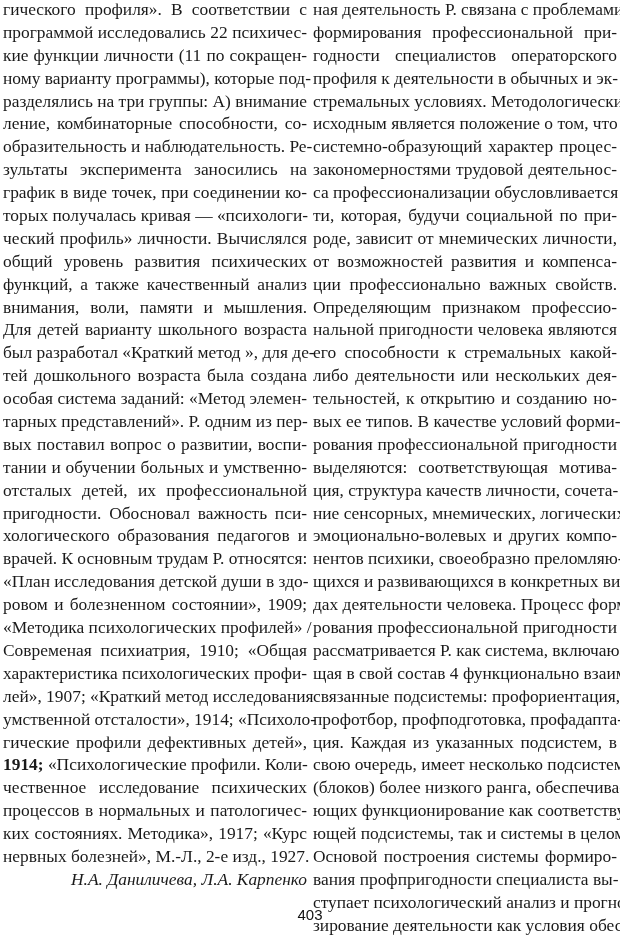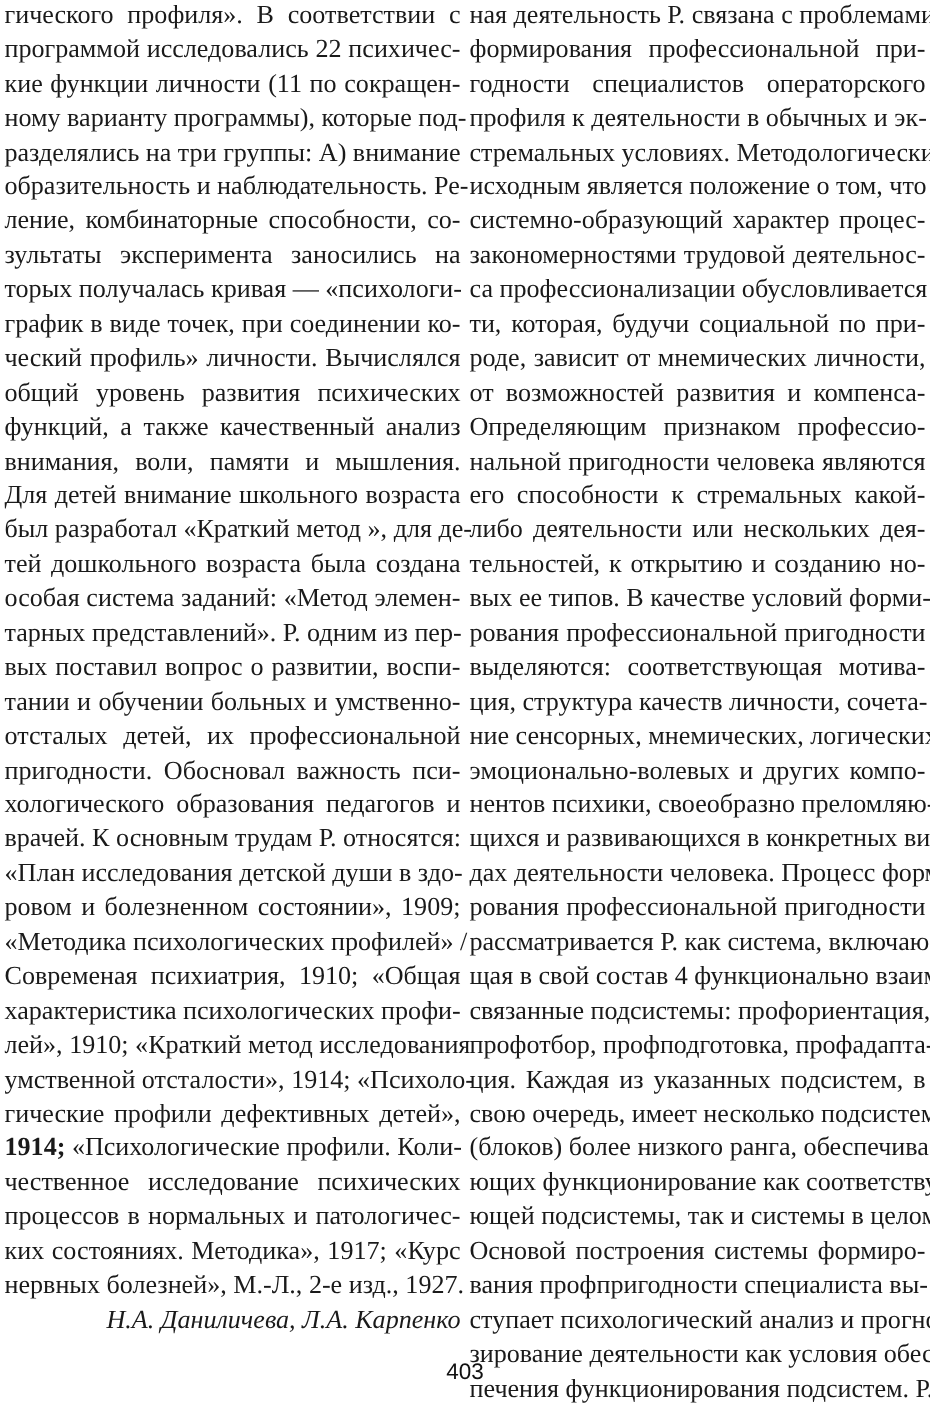--- a/index.html
+++ b/index.html
@@ -59,46 +59,46 @@
 
 <div class="page">
 
   <div class="col col-left">
     <div id="left-part1">
         <span class="line">гического профиля». В соответствии с</span>
         <span class="line">программой исследовались 22 психичес-</span>
         <span class="line">кие функции личности (11 по сокращен-</span>
         <span class="line">ному варианту программы), которые под-</span>
         <span class="line">разделялись на три группы: А) внимание</span>
+        <span class="line">ление, комбинаторные способности, со-</span>
         <span class="line">образительность и наблюдательность. Ре-</span>
-        <span class="line">ление, комбинаторные способности, со-</span>
         <span class="line">зультаты эксперимента заносились на</span>
+        <span class="line">график в виде точек, при соединении ко-</span>
         <span class="line">торых получалась кривая — «психологи-</span>
-        <span class="line">график в виде точек, при соединении ко-</span>
         <span class="line">ческий профиль» личности. Вычислялся</span>
         <span class="line">общий уровень развития психических</span>
         <span class="line">функций, а также качественный анализ</span>
         <span class="line">внимания, воли, памяти и мышления.</span>
-        <span class="line">Для детей внимание школьного возраста</span>
+        <span class="line">Для детей варианту школьного возраста</span>
         <span class="line">был разработал «Краткий метод », для де-</span>
         <span class="line">тей дошкольного возраста была создана</span>
         <span class="line">особая система заданий: «Метод элемен-</span>
         <span class="line">тарных представлений». Р. одним из пер-</span>
         <span class="line">вых поставил вопрос о развитии, воспи-</span>
         <span class="line">тании и обучении больных и умственно-</span>
         <span class="line">отсталых детей, их профессиональной</span>
         <span class="line">пригодности. Обосновал важность пси-</span>
         <span class="line">хологического образования педагогов и</span>
         <span class="line">врачей. К основным трудам Р. относятся:</span>
         <span class="line">«План исследования детской души в здо-</span>
         <span class="line">ровом и болезненном состоянии», 1909;</span>
         <span class="line">«Методика психологических профилей» /</span>
         <span class="line">Современая психиатрия, 1910; «Общая</span>
         <span class="line">характеристика психологических профи-</span>
-        <span class="line">лей», 1910; «Краткий метод исследования</span>
+        <span class="line">лей», 1907; «Краткий метод исследования</span>
         <span class="line">умственной отсталости», 1914; «Психоло-</span>
         <span class="line">гические профили дефективных детей»,</span>
       </div>
     <span class="line"><b class="bold">1914;</b><span> «Психологические профили. Коли-</span></span>
     <div id="left-part2">
         <span class="line">чественное исследование психических</span>
         <span class="line">процессов в нормальных и патологичес-</span>
         <span class="line">ких состояниях. Методика», 1917; «Курс</span>
         <span class="line">нервных болезней», М.-Л., 2-е изд., 1927.</span>
       </div>
@@ -114,20 +114,21 @@
         <span class="line">годности специалистов операторского</span>
         <span class="line">профиля к деятельности в обычных и эк-</span>
         <span class="line">стремальных условиях. Методологически</span>
         <span class="line">исходным является положение о том, что</span>
         <span class="line">системно-образующий характер процес-</span>
         <span class="line">закономерностями трудовой деятельнос-</span>
         <span class="line">са профессионализации обусловливается</span>
         <span class="line">ти, которая, будучи социальной по при-</span>
         <span class="line">роде, зависит от мнемических личности,</span>
         <span class="line">от возможностей развития и компенса-</span>
+        <span class="line">ции профессионально важных свойств.</span>
         <span class="line">Определяющим признаком профессио-</span>
         <span class="line">нальной пригодности человека являются</span>
         <span class="line">его способности к стремальных какой-</span>
         <span class="line">либо деятельности или нескольких дея-</span>
         <span class="line">тельностей, к открытию и созданию но-</span>
         <span class="line">вых ее типов. В качестве условий форми-</span>
         <span class="line">рования профессиональной пригодности</span>
         <span class="line">выделяются: соответствующая мотива-</span>
         <span class="line">ция, структура качеств личности, сочета-</span>
         <span class="line">ние сенсорных, мнемических, логических,</span>

